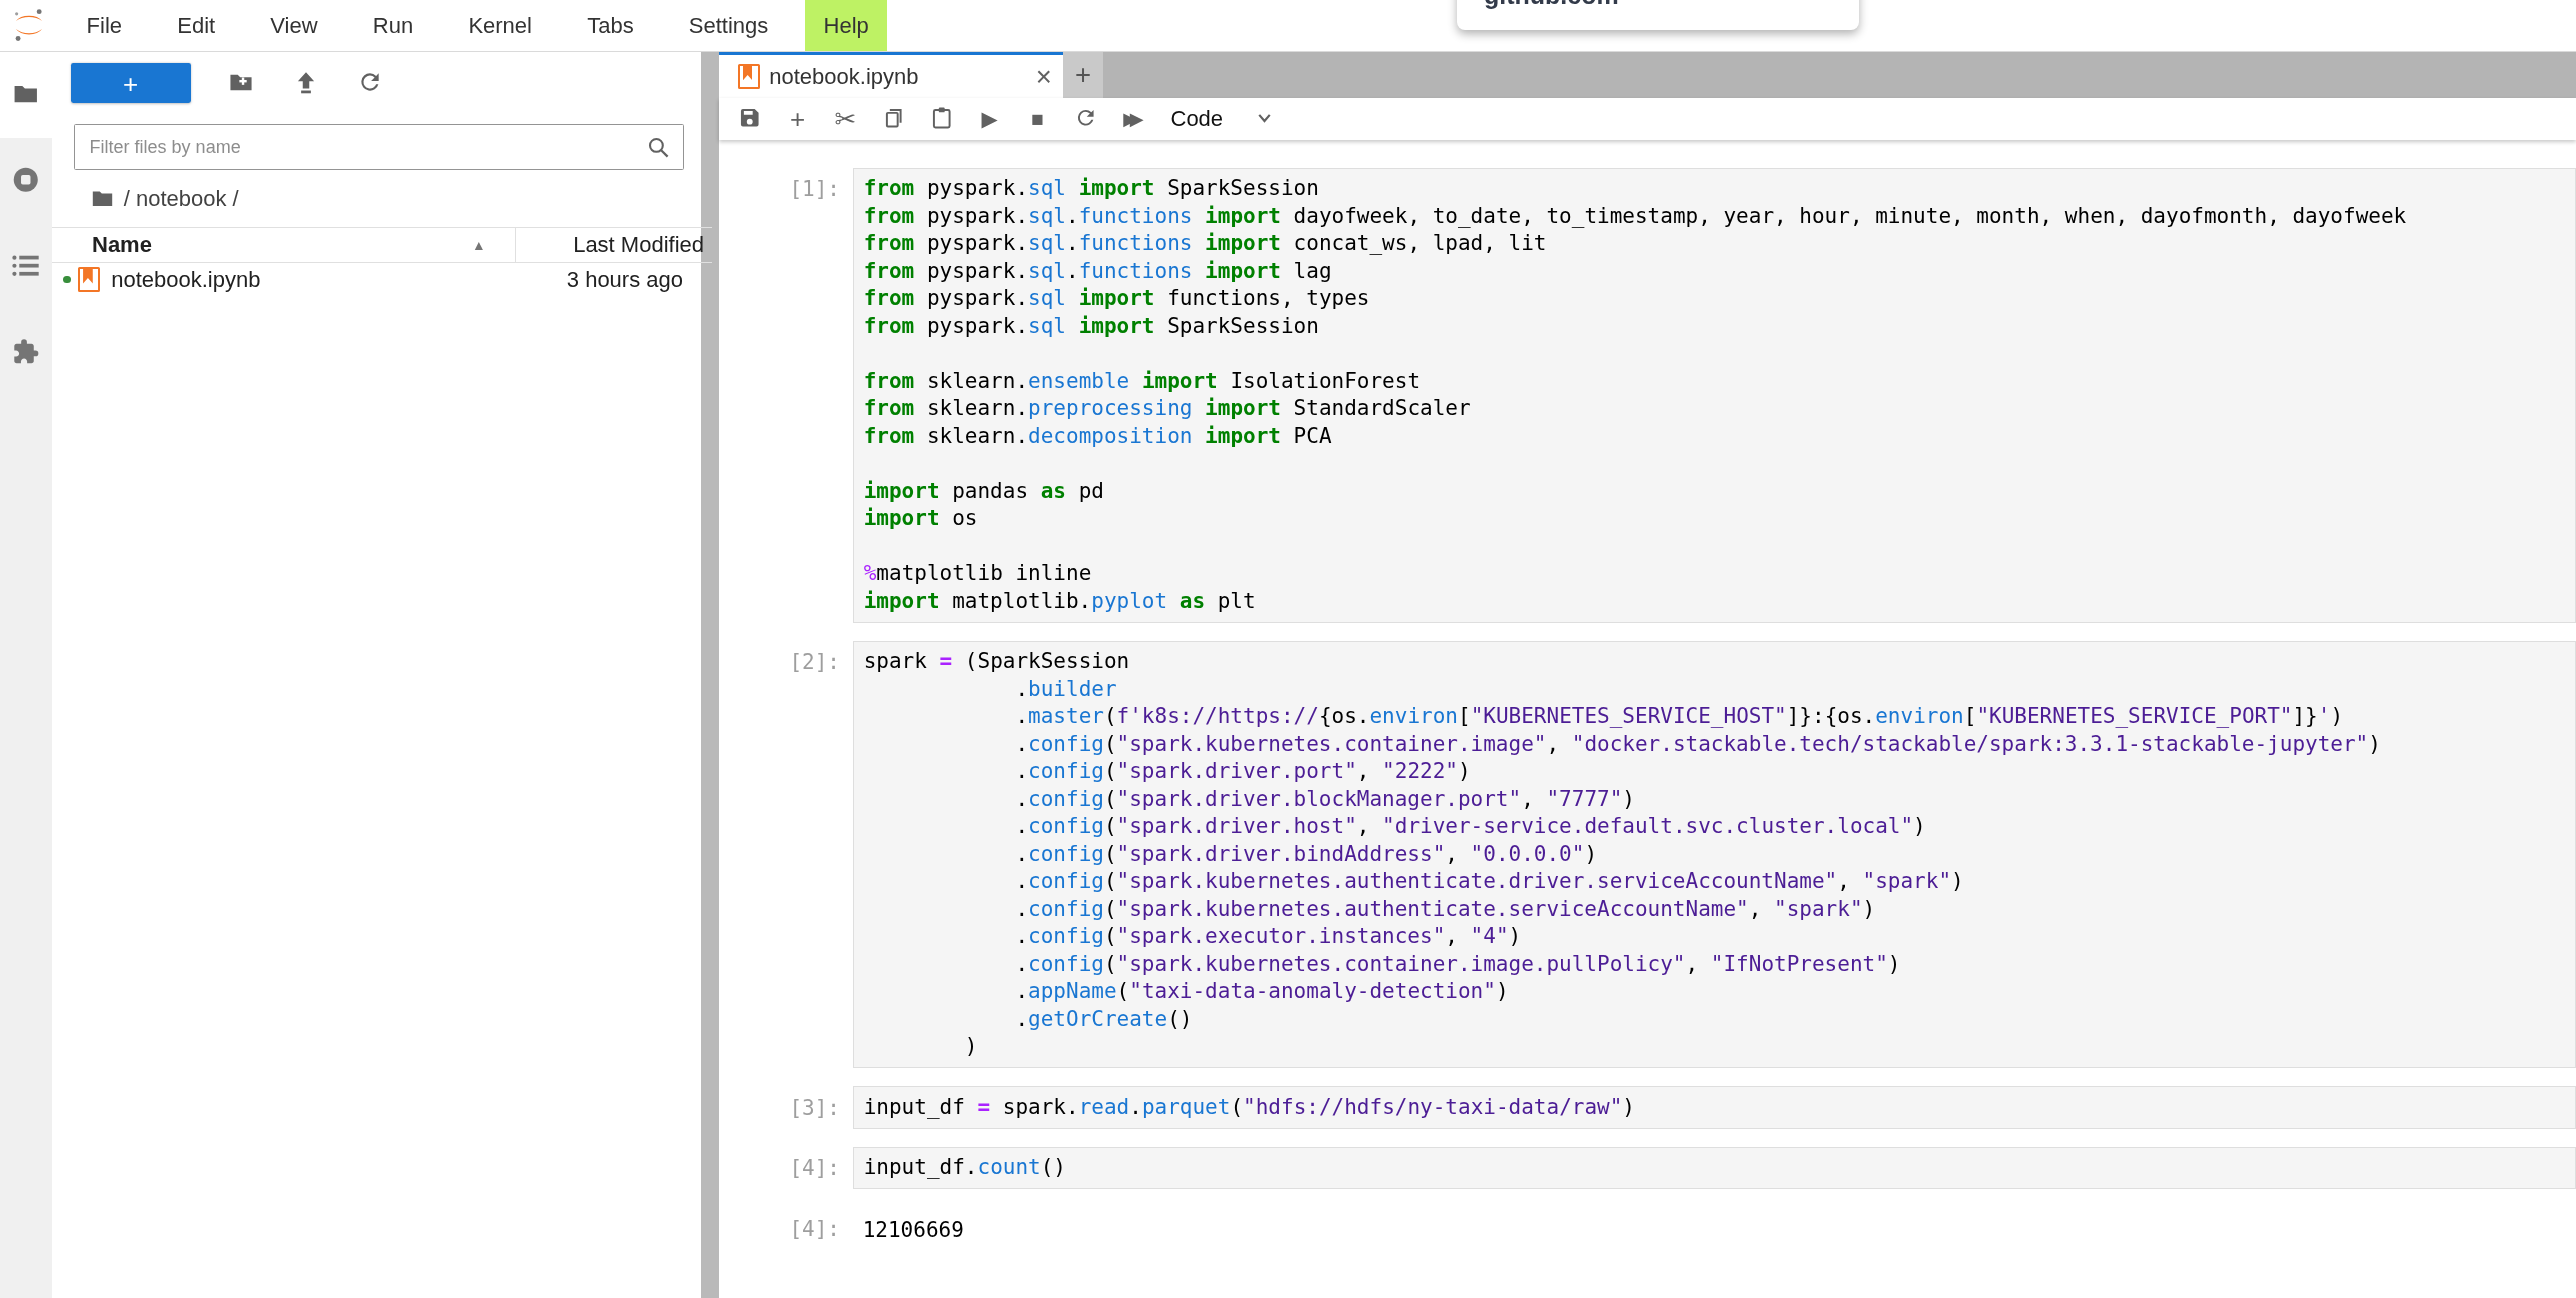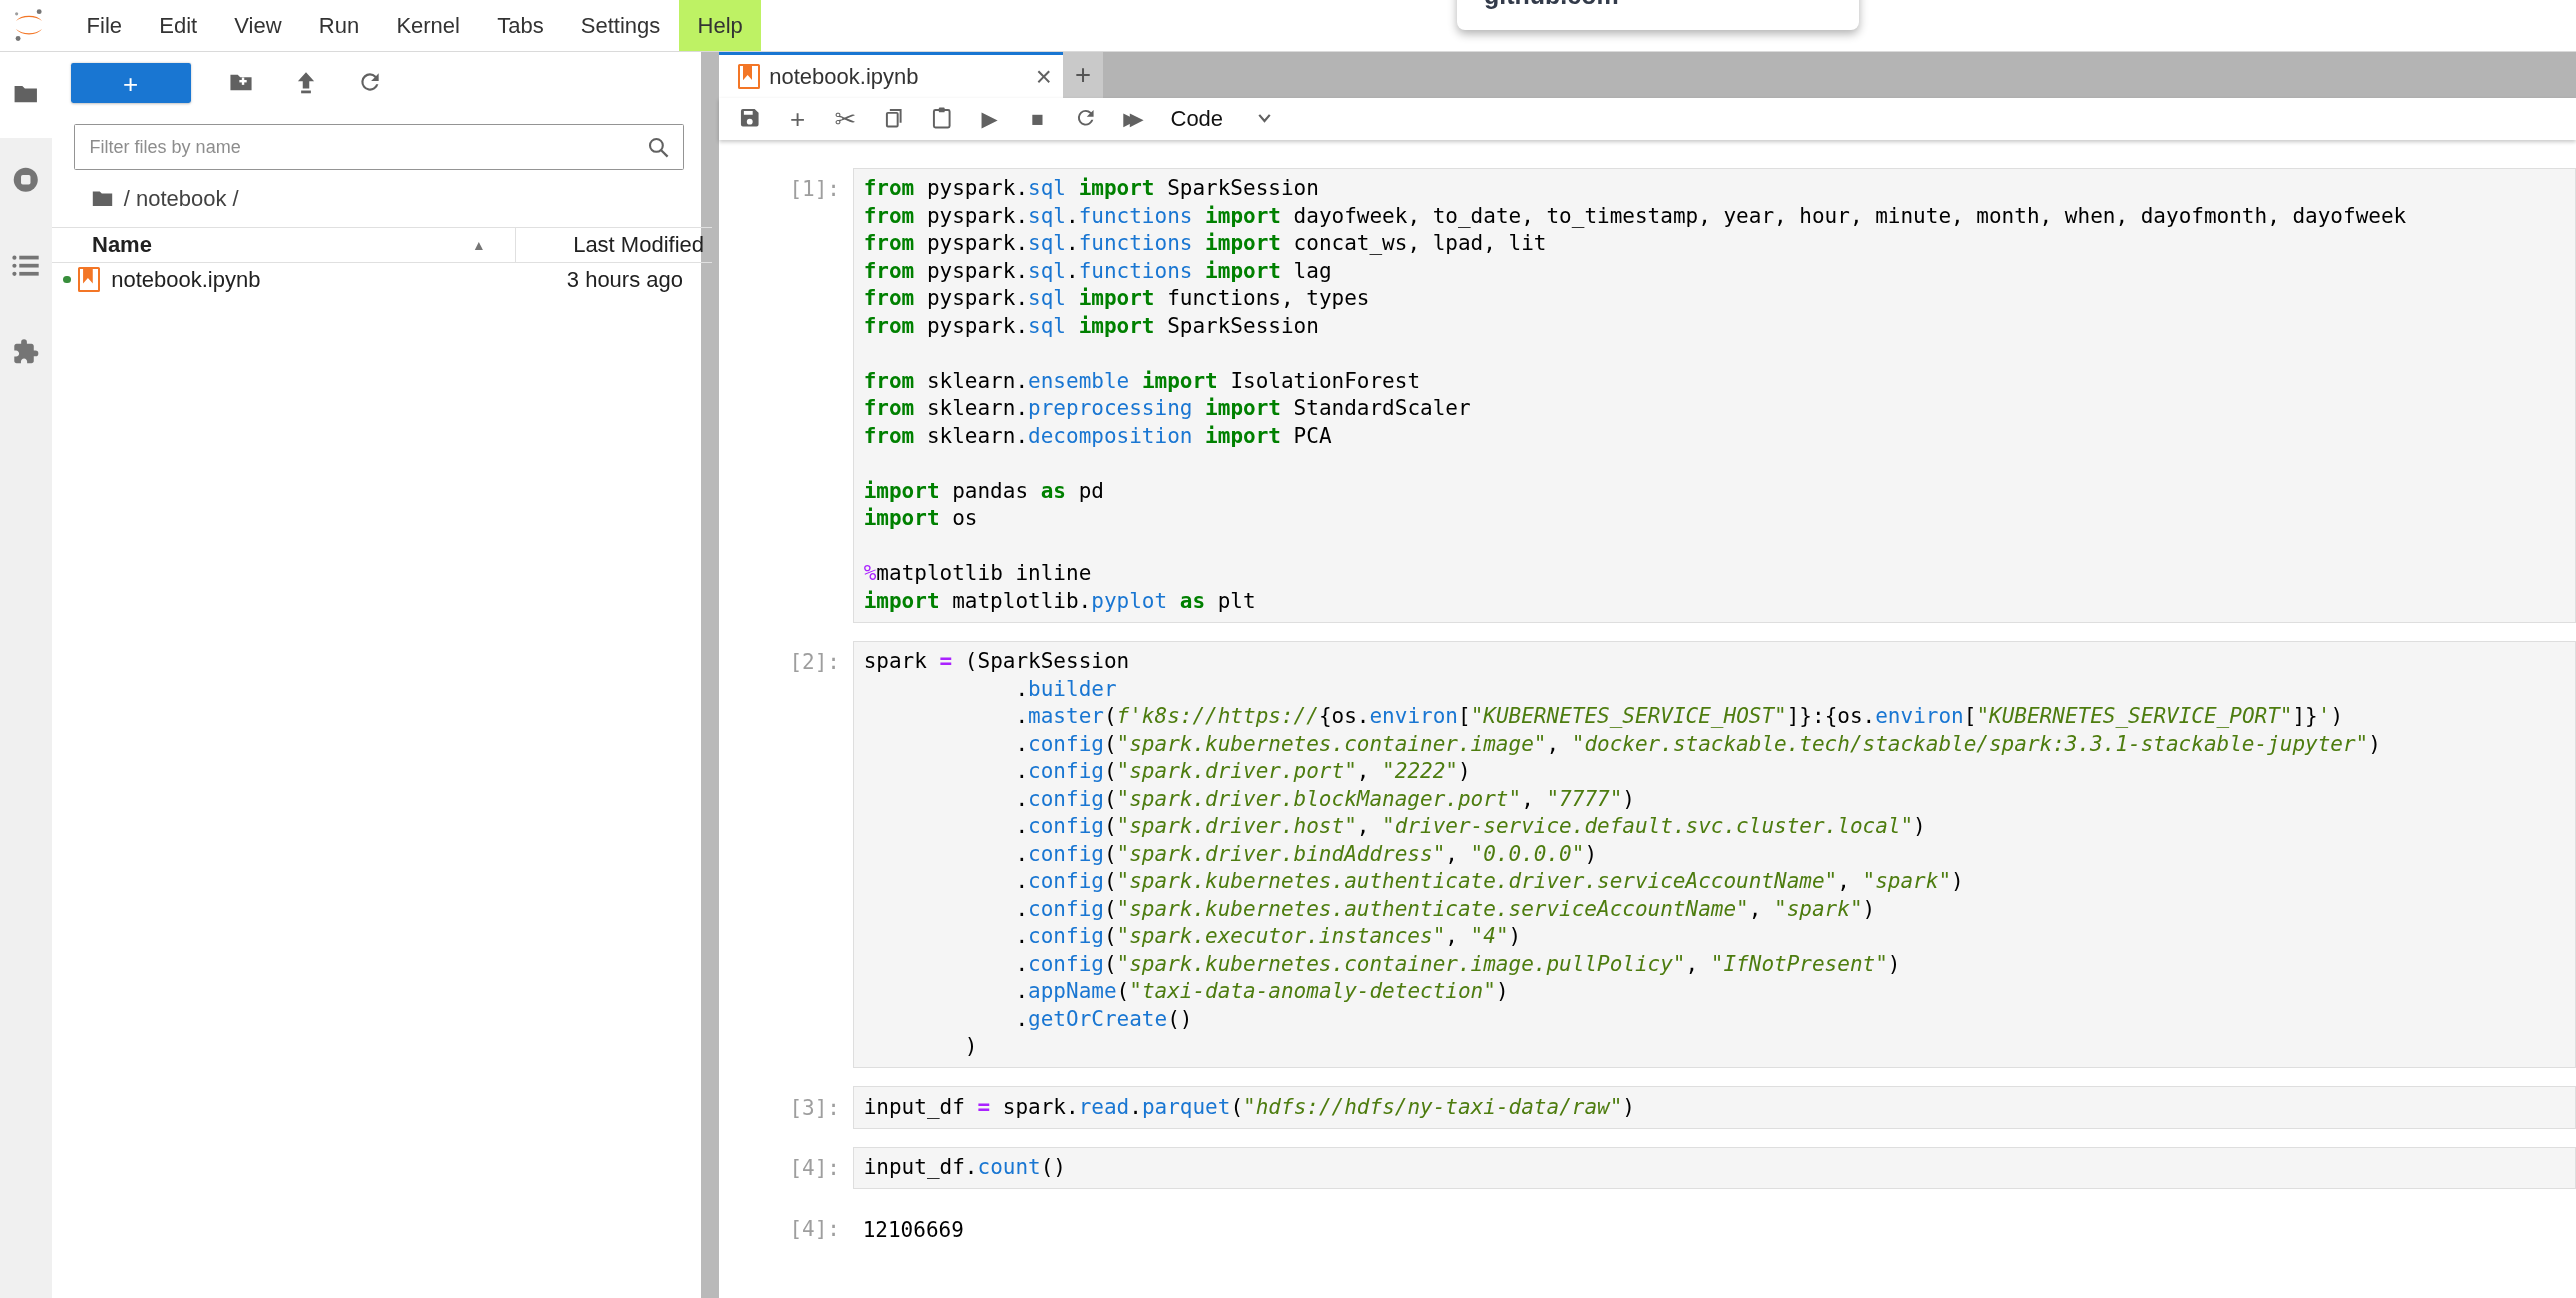--- a/index.html
+++ b/index.html
@@ -8,21 +8,21 @@
     font-family:"Liberation Sans",sans-serif;background:#ffffff;
   }
   .app{position:absolute;inset:0;}
 
   
   .menubar{
     position:absolute;left:0;top:0;width:100%;height:51px;background:#fff;
     border-bottom:0.8px solid #dadada;display:flex;align-items:center;z-index:5;
   }
   .logo{width:32px;height:36px;margin:0 23px 0 13px;display:inline-block;}
-  .menu-items{display:flex;align-items:flex-end;height:100%;}
+  .menu-items{display:flex;align-items:flex-end;height:100%;gap:18px;}
   .menu-item{
     font-size:22px;color:#333;padding:0 18.6px;height:100%;
     display:flex;align-items:center;cursor:default;
   }
   .menu-item.hl{background:#bef264;}
 
   
   .bodyrow{position:absolute;top:52px;left:0;right:0;bottom:0;display:flex;}
 
   
@@ -120,21 +120,21 @@
     padding:6.5px 0 6.5px 9.7px;min-width:0;
   }
   .codeline{
     margin:0;font-family:"DejaVu Sans Mono",monospace;font-size:21px;line-height:27.5px;
     white-space:pre;color:#000;
   }
   .cellrow.output{margin-top:1.6px;margin-bottom:0;}
   .cellrow.output .editor{background:none;border:none;padding-top:9.7px;}
   .tk-k{color:#008000;font-weight:bold;}
   .tk-p{color:#1976d2;}
-  .tk-s{color:#4d7c0f;font-style:italic;}
+  .tk-s{color:#4c1d95;}
   .tk-o{color:#aa22ff;font-weight:bold;}
   .tk-m{color:#aa22ff;}
   .tk-t{color:#000;}
 
   
   .popup{
     position:absolute;left:1457px;top:-40px;width:402px;height:70px;background:#fff;
     border-radius:8px;box-shadow:0 3.2px 9.7px rgba(0,0,0,.3);z-index:10;overflow:hidden;
   }
   .popup span{

